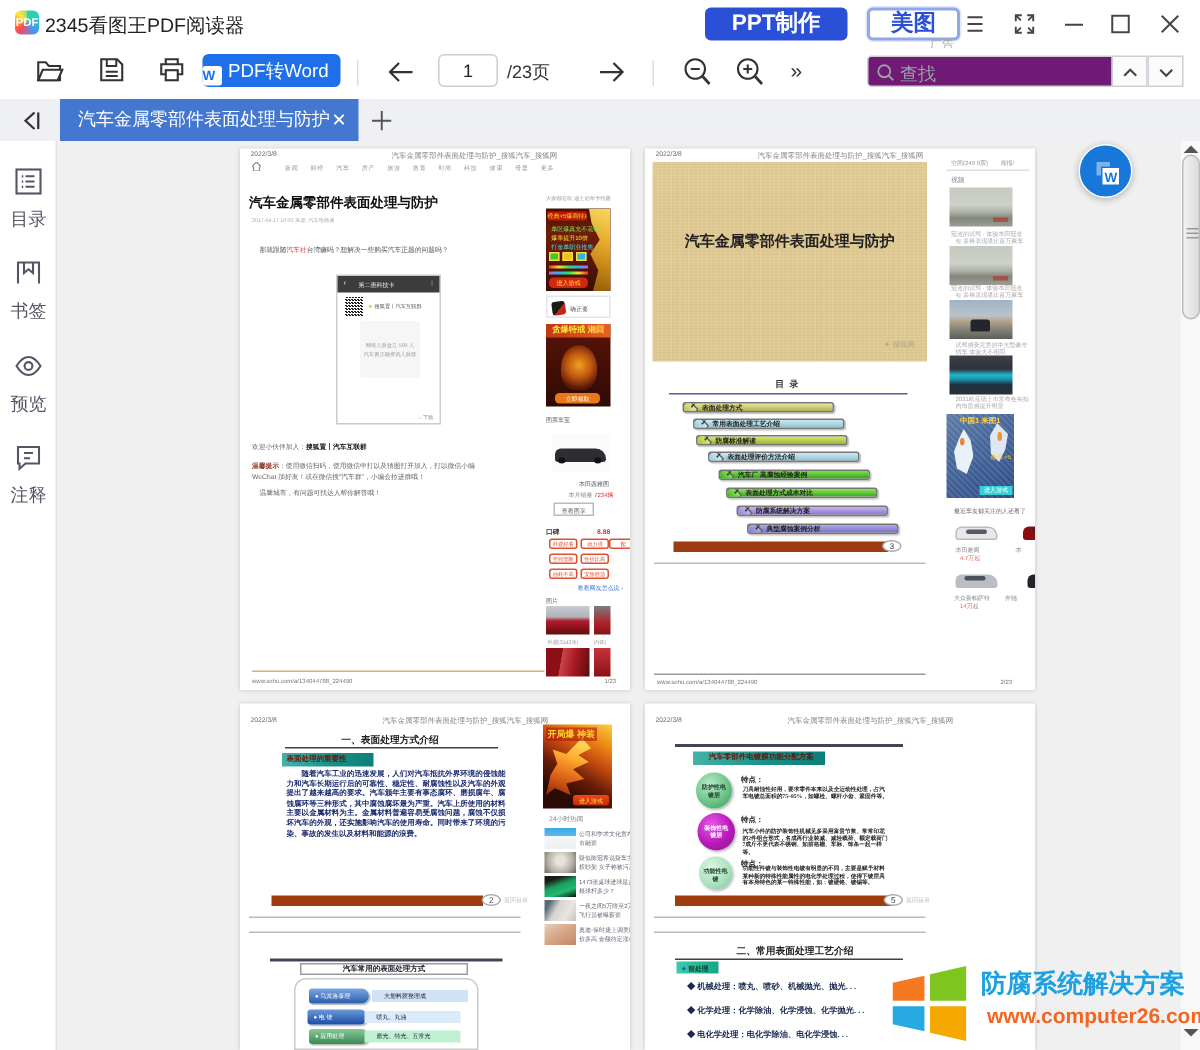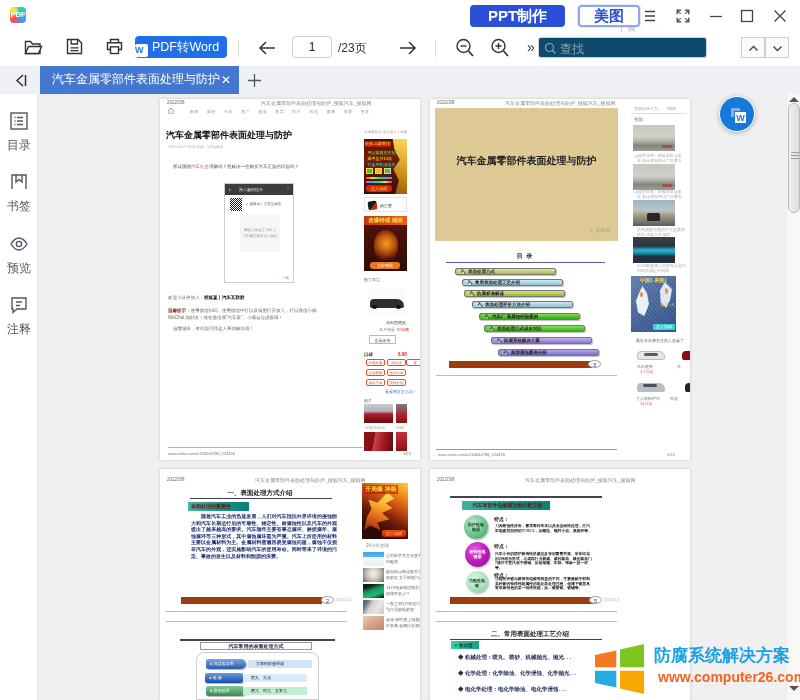--- a/index.html
+++ b/index.html
@@ -17,21 +17,21 @@
 #pptbtn { left:470px; width:95px; background:#2b50d8; color:#fff; font-size:15px; line-height:22px; }
 #meitubtn { left:578px; width:62px; background:#fff; border:2px solid #8fa9e8; color:#2b50d8; font-size:15px; line-height:18px; border-radius:4px; box-shadow:0 0 0 1px #dfe7fa; }
 #adlbl { position:absolute; left:620px; top:24px; font-size:8px; color:#aaa; }
 .winico { position:absolute; top:9px; width:14px; height:14px; color:#444; }
 
 #toolbar { position:absolute; left:0; top:32px; width:800px; height:34px; background:#fff; }
 #pdf2word { position:absolute; left:135px; top:4px; width:92px; height:22px; background:#1e6fe8; border-radius:4px; color:#fff; font-size:12.5px; line-height:22px; }
 #pdf2word .wic { display:inline-block; width:13px; height:13px; background:#fff; border-radius:2px; color:#1e6fe8; font-size:9px; font-weight:bold; line-height:13px; vertical-align:-2px; margin-right:4px; }
 #pagebox { position:absolute; left:292px; top:4px; width:40px; height:22px; border:1px solid #c9ccd4; border-radius:4px; text-align:center; font-size:12px; line-height:20px; color:#222; background:#fff; }
 #pagecount { position:absolute; left:338px; top:8px; font-size:12px; color:#333; }
-#searchbox { position:absolute; left:538px; top:5px; width:169px; height:21px; border:1px solid #ccd0d6; border-radius:3px; background:#0c4a6e; }
+#searchbox { position:absolute; left:578px; top:5px; width:169px; height:21px; border:1px solid #ccd0d6; border-radius:3px; background:#701a75; }
 #searchbox span.ph { position:absolute; left:21px; top:3px; font-size:12px; color:#9aa0a8; }
 .updown { position:absolute; top:5px; width:24px; height:21px; border:1px solid #ccd0d6; background:#fbfbfc; text-align:center; }
 
 #tabbar { position:absolute; left:0; top:66px; width:800px; height:28px; background:#eef0f4; border-bottom:0; }
 #tab1 { position:absolute; left:40px; top:0; width:199px; height:28px; background:#4478d0; color:#fff; font-size:12px; line-height:26px; padding-left:12px; white-space:nowrap; overflow:hidden; }
 
 #content { position:absolute; left:0; top:94px; width:800px; height:606px; background:#f0f0f0; }
 #sidebar { position:absolute; left:0; top:0; width:38px; height:618px; background:#fff; border-right:1px solid #e3e3e3; }
 .sbitem { position:absolute; left:0; width:38px; text-align:center; color:#556; }
 .sbitem .lbl { font-size:12px; color:#556; margin-top:2px; }
@@ -96,20 +96,21 @@
 .ntext { position:absolute; left:23px; top:1px; font-size:4px; line-height:6px; color:#667; white-space:nowrap; }
 .circ { position:absolute; border-radius:50%; font-size:4px; color:#1a3a2a; text-align:center; line-height:5px; padding-top:7px; font-weight:bold; box-shadow:1px 1px 2px rgba(0,0,0,0.3); }
 .ftext { position:absolute; font-size:3.8px; line-height:4.6px; color:#222; font-weight:bold; font-family:'Liberation Serif',serif; }
 .bullet { position:absolute; font-size:5.5px; color:#1a2a50; font-weight:bold; font-family:'Liberation Serif',serif; white-space:nowrap; }
 </style>
 </head>
 <body>
 <div id="app">
   <div id="titlebar">
     <div id="appicon">PDF</div>
+    <div id="apptitle">2345看图王PDF阅读器</div>
     <div id="pptbtn" class="tbtn">PPT制作</div>
     <div id="meitubtn" class="tbtn">美图</div>
     <div id="adlbl">广告</div>
     <svg class="winico" style="left:644px;width:12px" viewBox="0 0 12 14">
         <path d="M1 2.5h10M1 7h10M1 11.5h10" stroke="#444" stroke-width="1.4" fill="none"></path>
       </svg>
     <svg class="winico" style="left:676px" viewBox="0 0 14 14">
         <path d="M5.2 1.2H1.2v4M8.8 1.2h4v4M5.2 12.8h-4v-4M8.8 12.8h4v-4" stroke="#444" stroke-width="1.3" fill="none"></path>
         <path d="M1.6 1.6l3 3M12.4 1.6l-3 3M1.6 12.4l3-3M12.4 12.4l-3-3" stroke="#444" stroke-width="1.2"></path>
       </svg>

